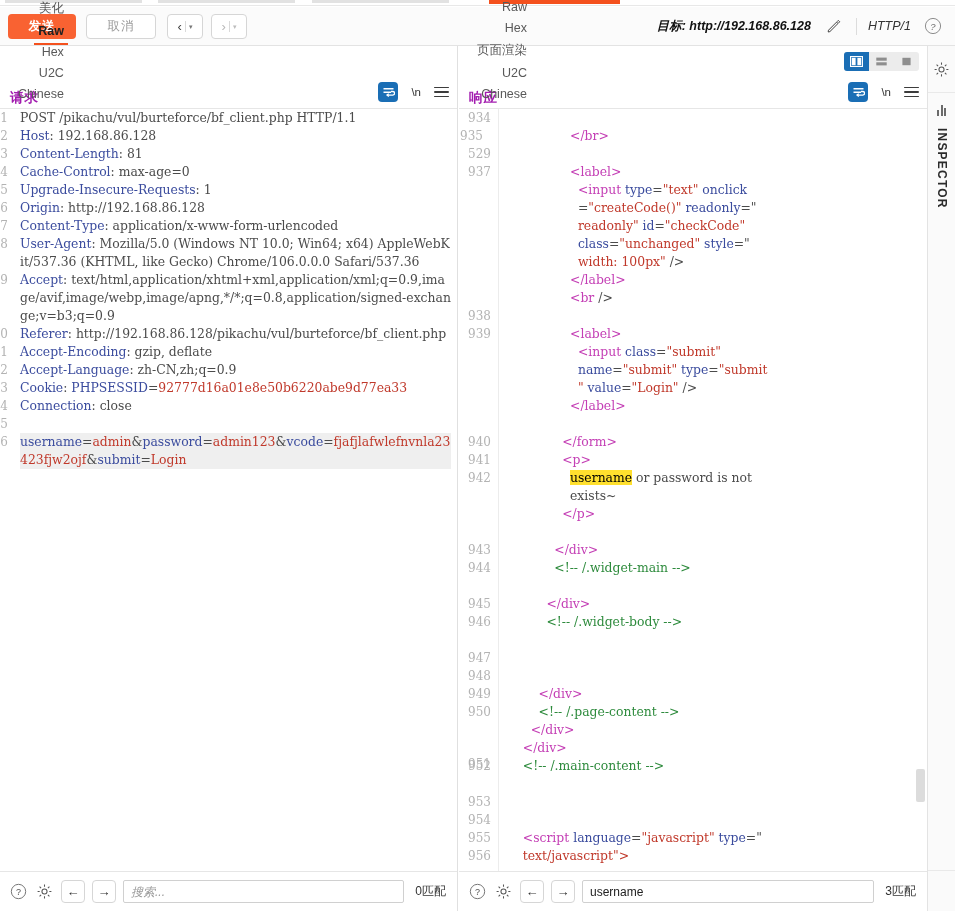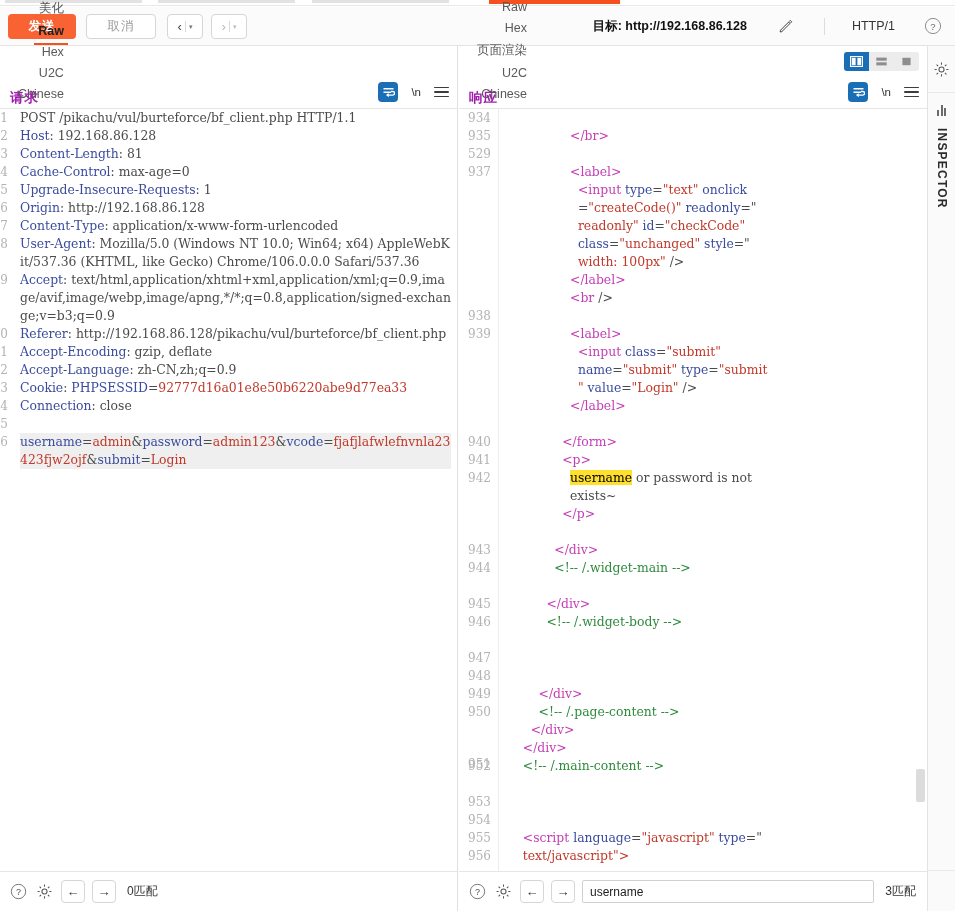--- a/index.html
+++ b/index.html
@@ -40,21 +40,21 @@
     height:25px; width:36px; border:1px solid #d6d6d6; border-radius:4px;
     background:#fff; cursor:pointer; gap:3px;
   }
   .nav-btn + .nav-btn { margin-left:8px; }
   .nav-btn .ar { font-size:13px; color:#444; line-height:1; }
   .nav-btn.dim .ar { color:#b9b9b9; }
   .nav-btn .sep { width:1px; height:11px; background:#dadada; }
   .nav-btn .cv { font-size:7px; color:#777; line-height:1; }
   .nav-btn.dim .cv { color:#bdbdbd; }
 
-  .tb-right { margin-left:auto; display:flex; align-items:center; gap:16px; }
+  .tb-right { margin-left:auto; display:flex; align-items:center; gap:0;font-style:italic; }
   .target-label { font-size:12.5px; color:#111; font-weight:bold; }
   .pencil-btn { margin-left:12px; width:22px; height:22px; display:flex; align-items:center; justify-content:center; cursor:pointer; }
   .vdiv { width:1px; height:17px; background:#dcdcdc; margin:0 11px; }
   .http-ver { font-size:12.5px; color:#333; }
   .help-btn { margin-left:12px; margin-right:4px; width:20px; height:20px; display:flex; align-items:center; justify-content:center; cursor:pointer; }
 
   
   .panes { position:absolute; left:0; top:46px; width:927px; height:865px; }
   .pane { position:absolute; top:0; height:865px; background:#fff; display:flex; flex-direction:column; }
   .pane-left  { left:0;   width:458px; border-right:1px solid #e0e0e0; }
@@ -269,20 +269,21 @@
         <span class="f-ico">
           <svg width="17" height="17" viewBox="0 0 18 18">
             <circle cx="9" cy="9" r="2.7" fill="none" stroke="#555" stroke-width="1.1"></circle>
             <g stroke="#555" stroke-width="1.1">
               <path d="M9 1.7v2.2M9 14.1v2.2M1.7 9h2.2M14.1 9h2.2M3.8 3.8l1.6 1.6M12.6 12.6l1.6 1.6M14.2 3.8l-1.6 1.6M5.4 12.6l-1.6 1.6"></path>
             </g>
           </svg>
         </span>
         <span class="f-nav">←</span>
         <span class="f-nav">→</span>
+        <input class="f-input" placeholder="搜索..." value="" style="">
         <span class="f-count">0匹配</span>
       </div>
     </div>
 
     <div class="pane pane-right">
       <div class="pane-head">
         <div class="pane-title">响应</div>
 
         <div class="layout-grp">
           <span class="layout-btn active">
@@ -329,21 +330,21 @@
               <i></i>
               <i></i>
             </span>
         </div>
       </div>
 
       <div class="code-wrap">
         <div class="code">
           <div class="gutter gutter-right" id="res-gutter" style="position: absolute;">
               <div class="gl" style="position: absolute; right: 4px; top: 0px;">934</div>
-              <div class="gl" style="position: absolute; right: 4px; top: 18px; text-align: right;">935</div>
+              <div class="gl" style="position: absolute; right: 12px; top: 18px; text-align: right;">935</div>
               <div class="gl" style="position: absolute; right: 4px; top: 36px;">529</div>
               <div class="gl" style="position: absolute; right: 4px; top: 54px;">937</div>
               <div class="gl" style="position: absolute; right: 4px; top: 198px;">938</div>
               <div class="gl" style="position: absolute; right: 4px; top: 216px;">939</div>
               <div class="gl" style="position: absolute; right: 4px; top: 324px;">940</div>
               <div class="gl" style="position: absolute; right: 4px; top: 342px;">941</div>
               <div class="gl" style="position: absolute; right: 4px; top: 360px;">942</div>
               <div class="gl" style="position: absolute; right: 4px; top: 432px;">943</div>
               <div class="gl" style="position: absolute; right: 4px; top: 450px;">944</div>
               <div class="gl" style="position: absolute; right: 4px; top: 486px;">945</div>

